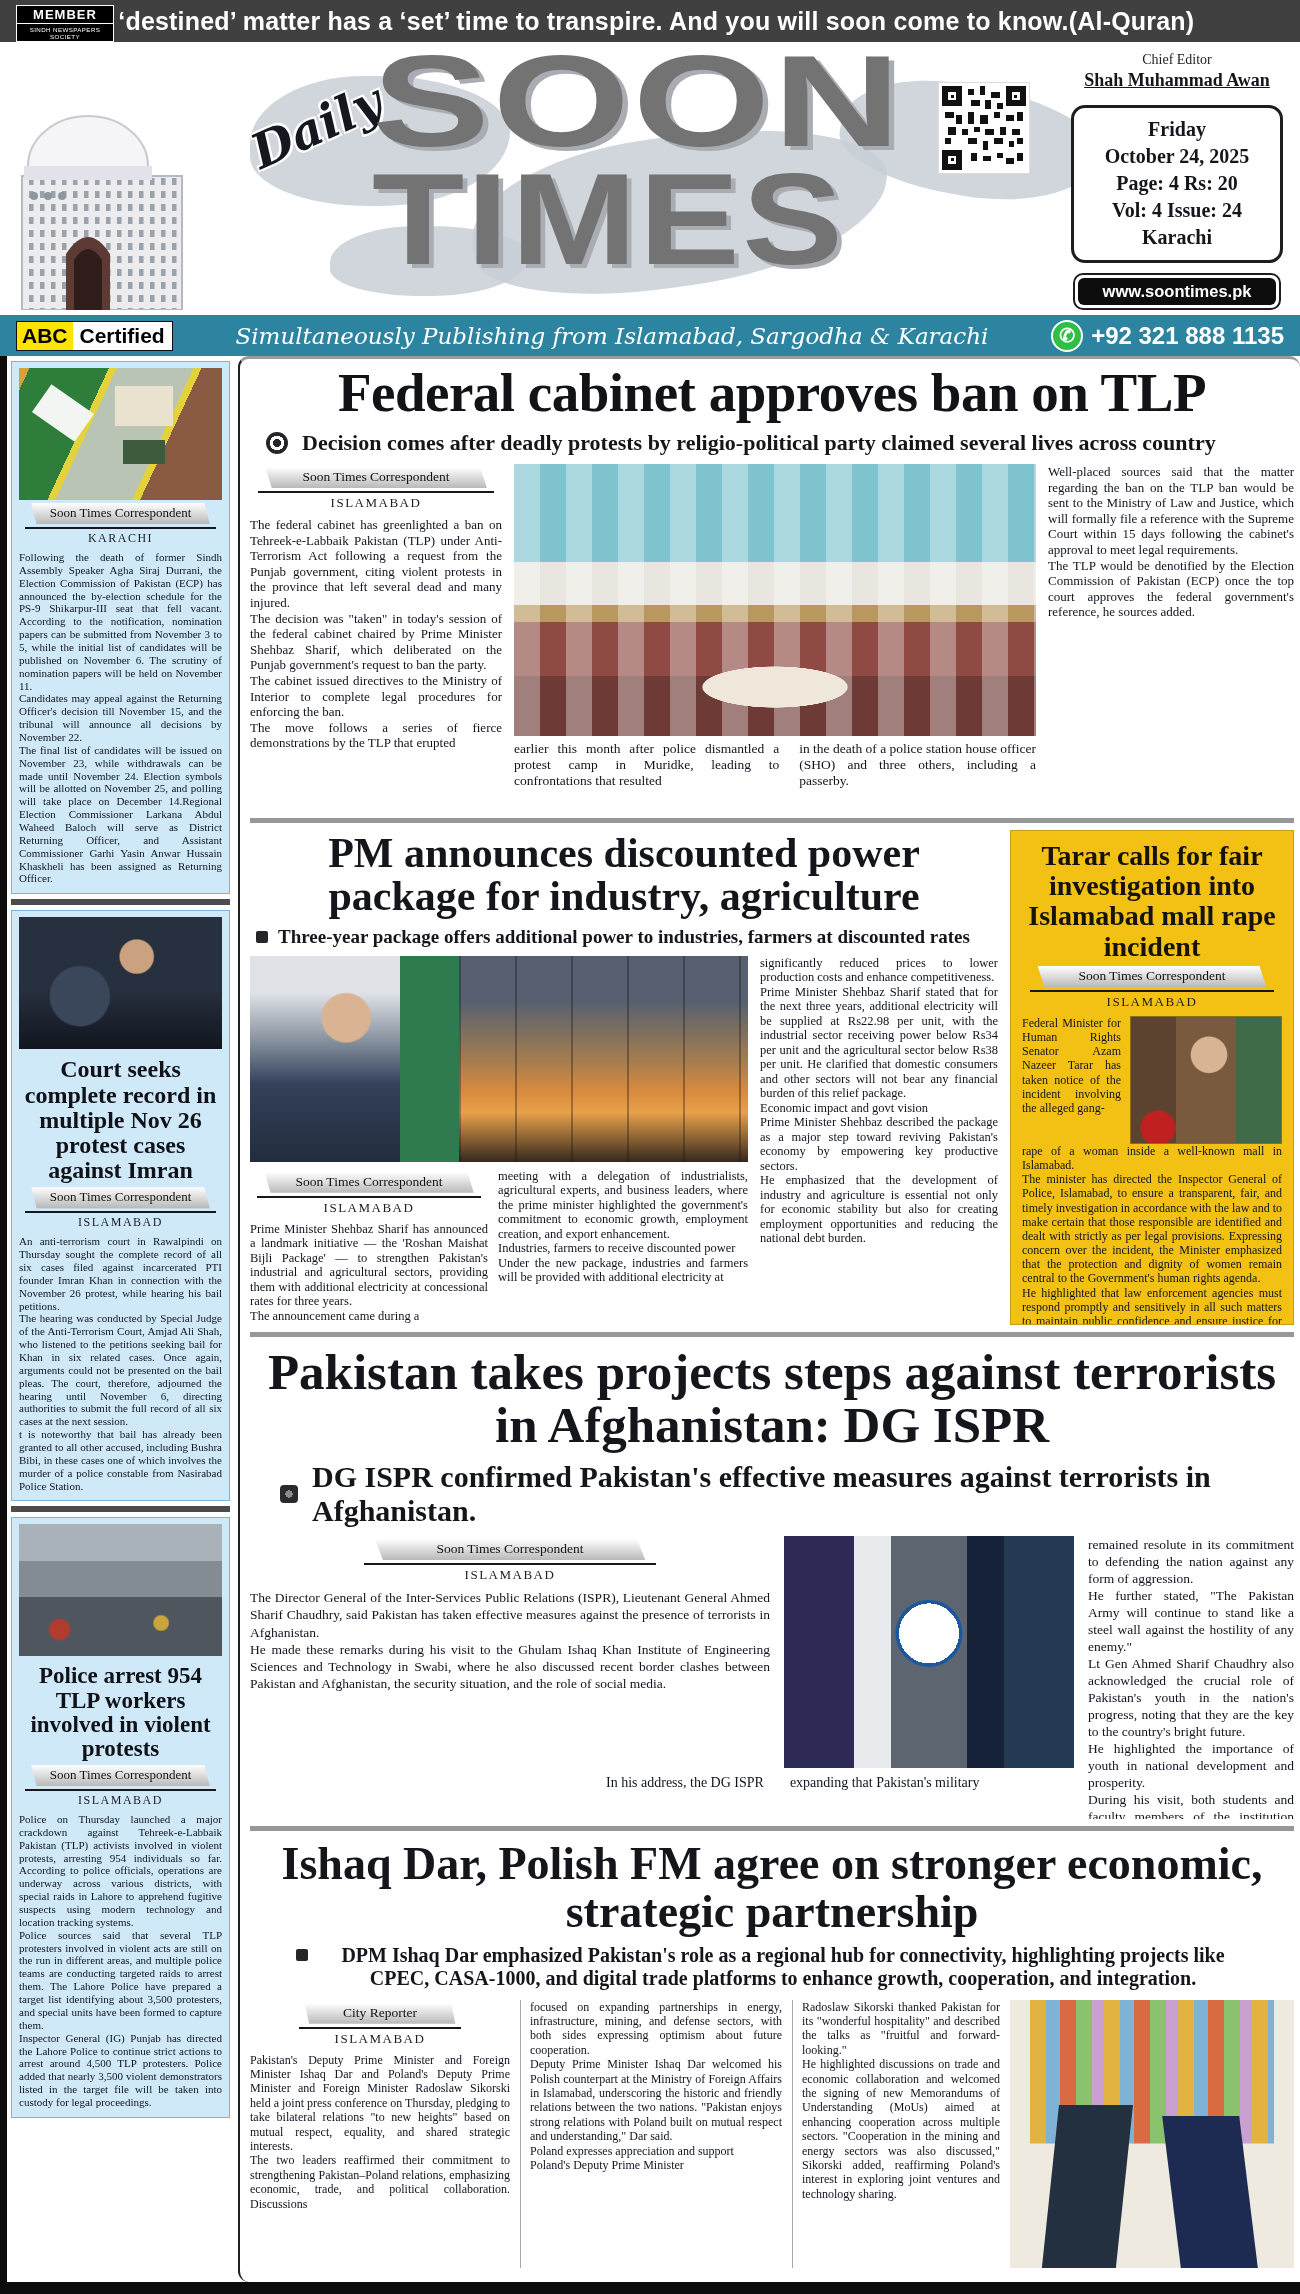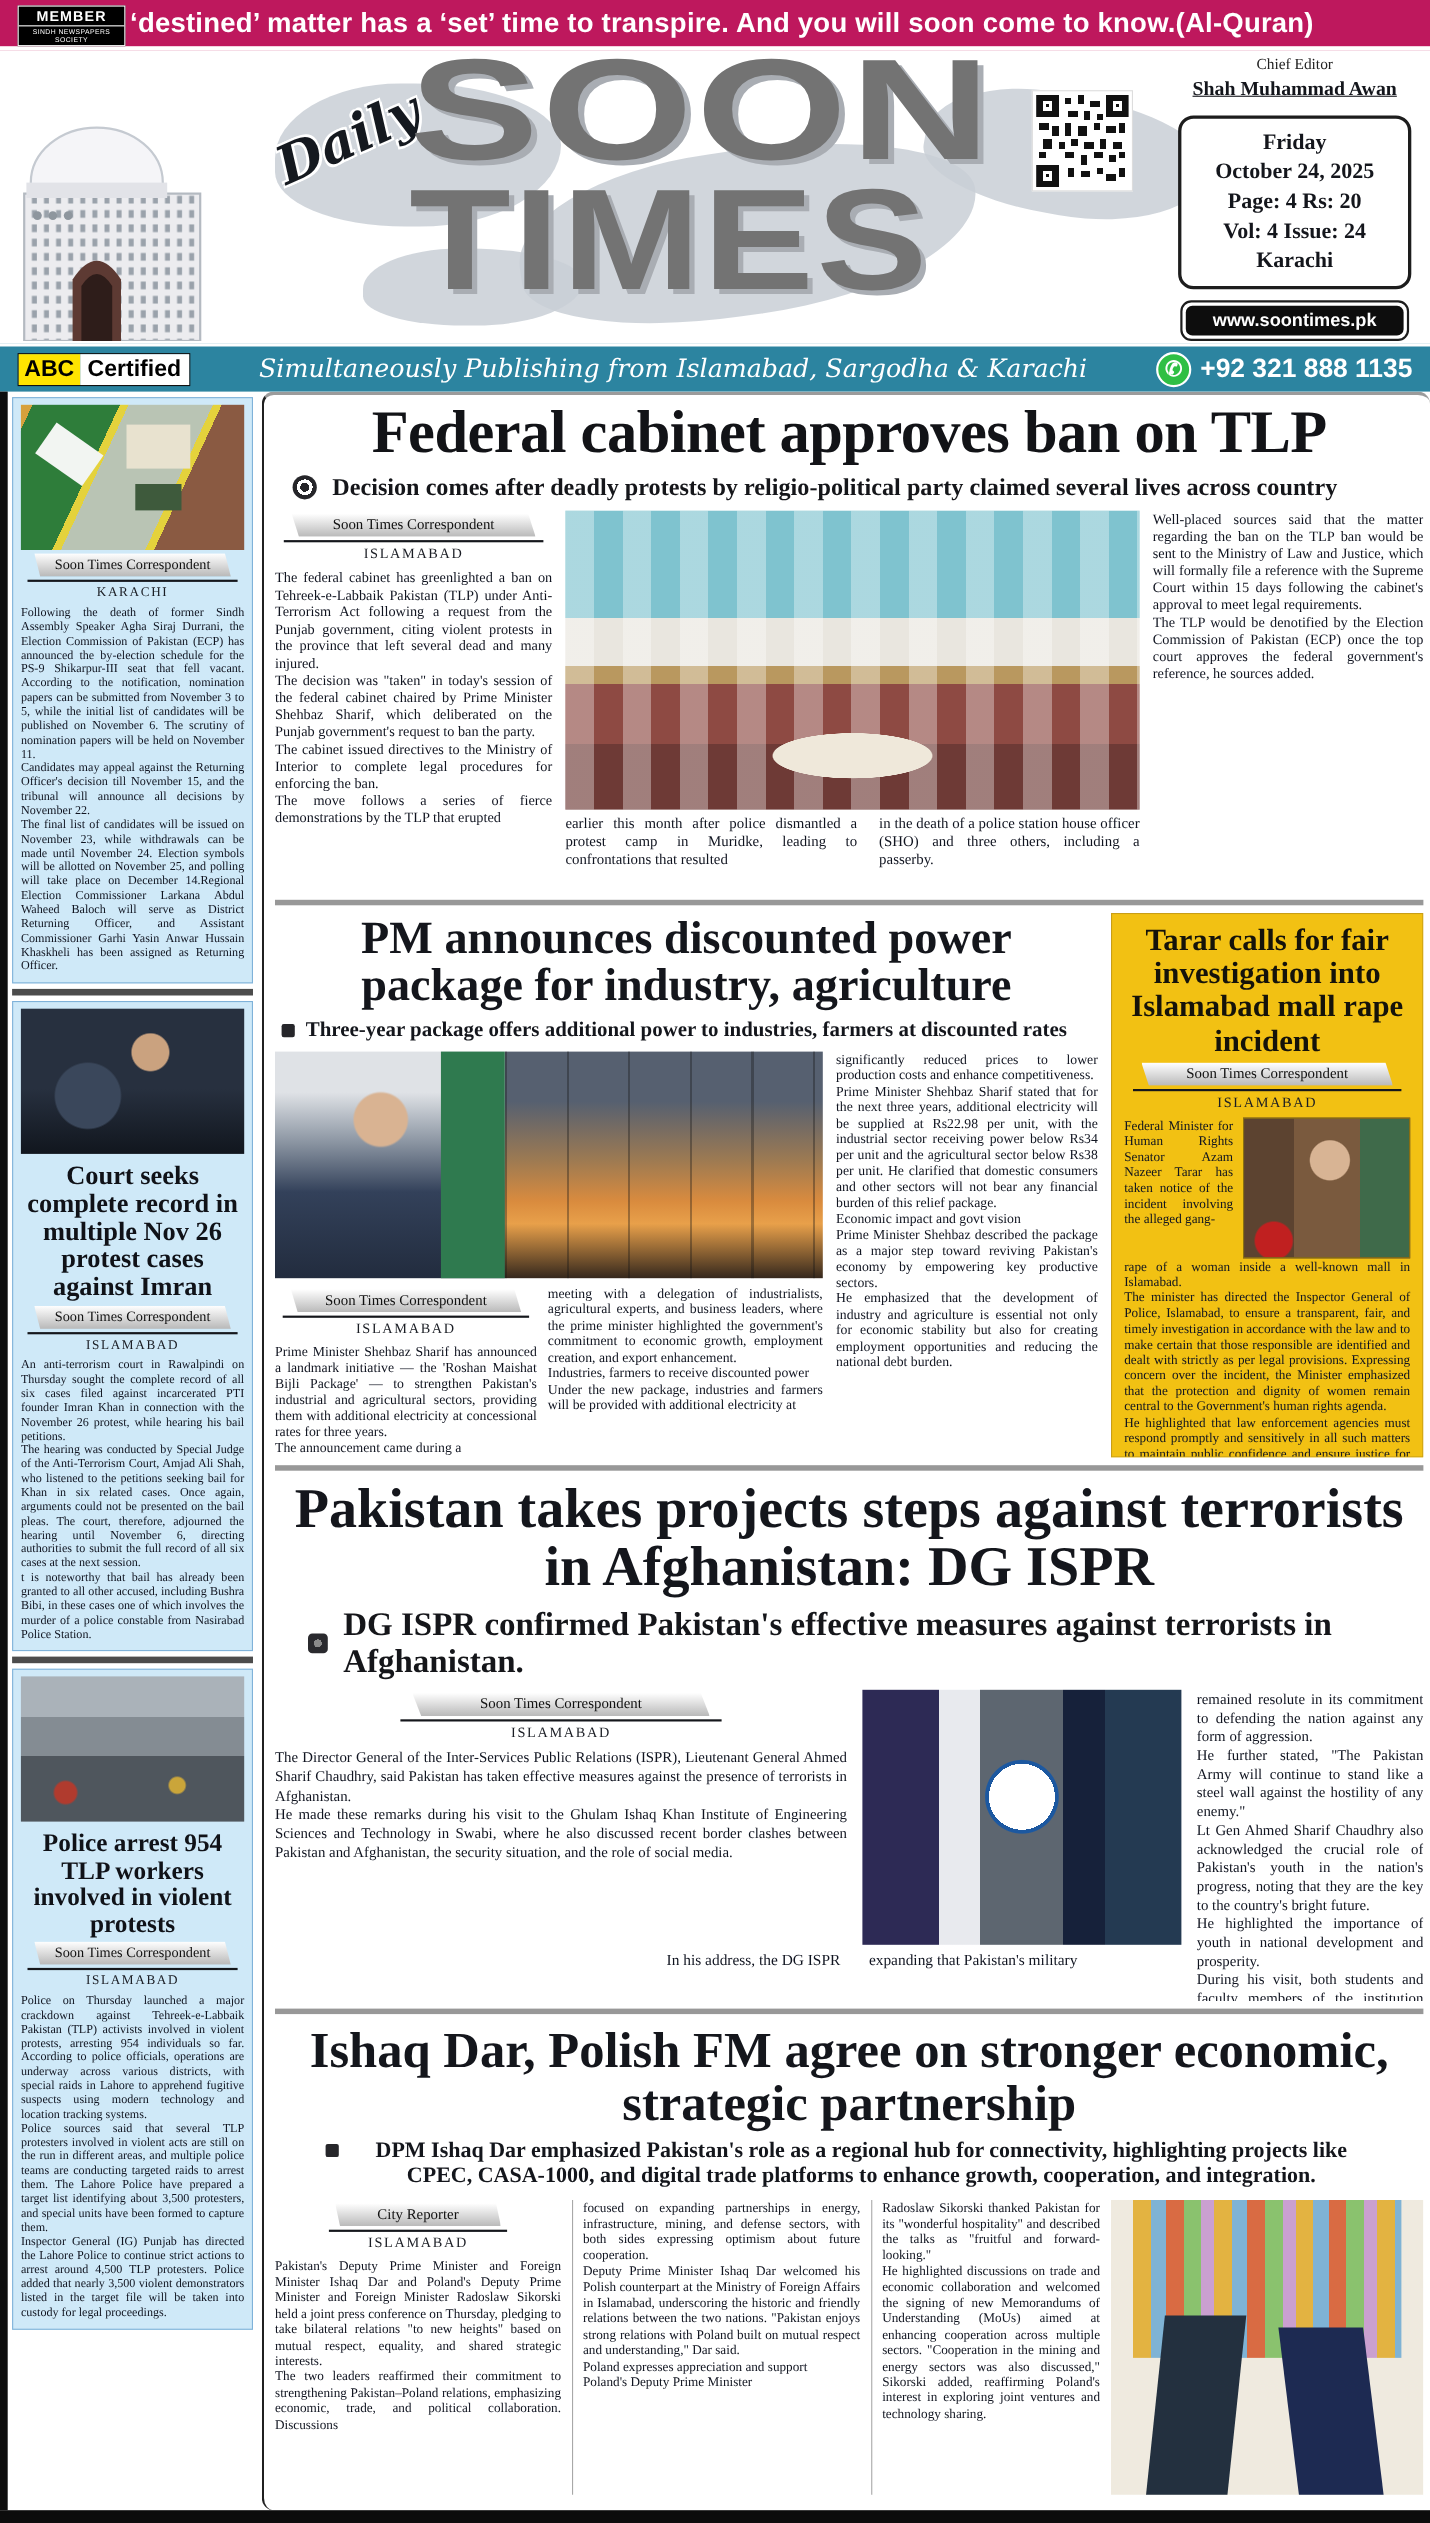--- a/index.html
+++ b/index.html
@@ -1,21 +1,21 @@
 <!DOCTYPE html>
 <html><head>
 <meta charset="utf-8">
 <style>
   * { margin:0; padding:0; box-sizing:border-box; }
   html,body { background:#e8e8e8; }
   .page { width:1300px; height:2294px; background:#fff; position:relative; overflow:hidden;
           font-family:"Liberation Serif", serif; color:#14161c; margin:0 auto; }
 
   
-  .topbar { height:46px; background:#be185d; position:relative; display:flex; align-items:center; border-bottom:4px solid #ffffff; }
+  .topbar { height:46px; background:#404040; position:relative; display:flex; align-items:center; border-bottom:4px solid #ffffff; }
   .member { position:absolute; left:16px; top:5px; width:98px; background:#000; border:1.5px solid #fff; text-align:center; color:#fff; font-family:"Liberation Sans", sans-serif; }
   .member .m1 { font-size:13px; font-weight:bold; letter-spacing:1px; border-bottom:1px solid #fff; padding:1px 0; }
   .member .m2 { font-size:6.2px; letter-spacing:.4px; padding:1.5px 0; }
   .quote { flex:1; text-align:left; padding-left:42px; color:#fff; font-family:Liberation Sans, sans-serif; font-weight:bold; font-size:25px; letter-spacing:.2px; }
 
   
   .masthead { height:266px; position:relative; background:#fff; overflow:hidden; }
   .blob { position:absolute; background:#c9cfd6; border-radius:46% 54% 52% 48%/55% 45% 60% 40%; opacity:.85; }
   .b1 { left:250px; top:30px; width:260px; height:130px; }
   .b2 { left:470px; top:90px; width:420px; height:150px; transform:rotate(-8deg); }

